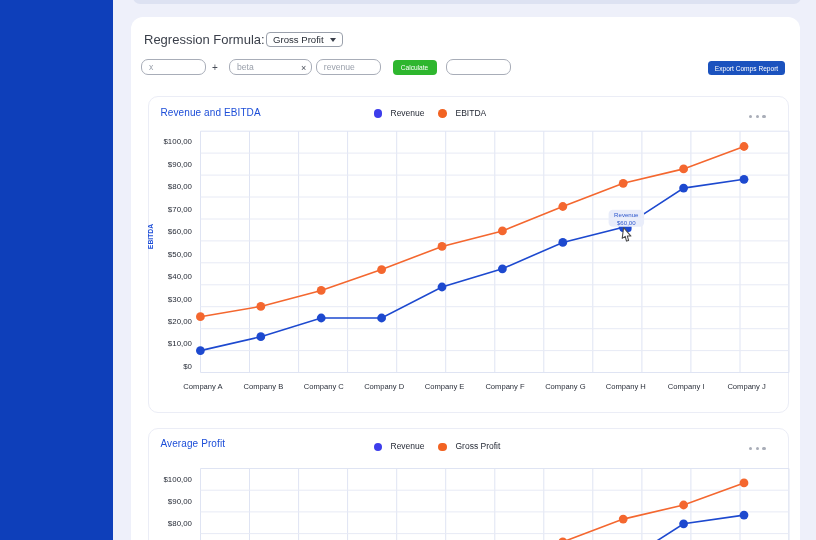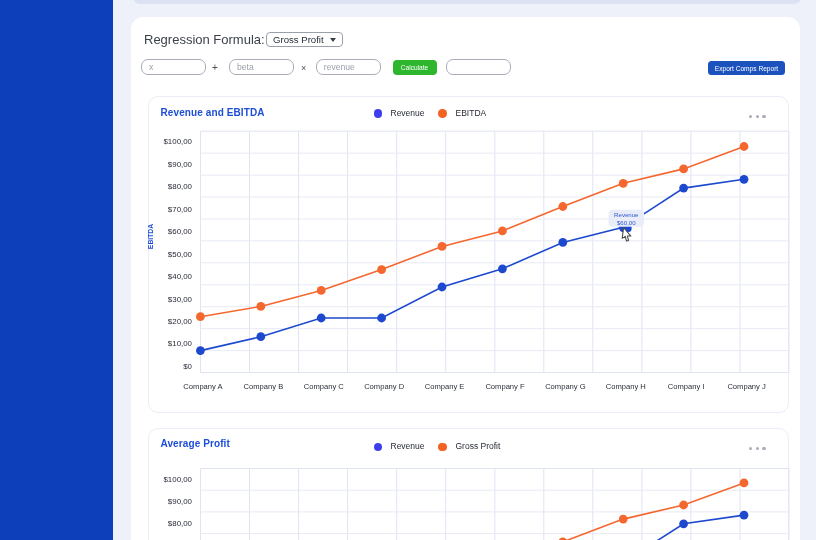--- a/index.html
+++ b/index.html
@@ -1,33 +1,33 @@
 <!DOCTYPE html>
 <html><head><meta charset="utf-8">
 <style>
 *{margin:0;padding:0;box-sizing:border-box;font-family:"Liberation Sans",sans-serif}
 html,body{width:816px;height:540px;overflow:hidden;background:#eef0fa;position:relative}
 .inp{position:absolute;height:16px;border:1px solid #a8adb8;border-radius:7px;background:#fff;font-size:8.6px;color:#9aa0ab;padding-left:7px;display:flex;align-items:center}
 .card{position:absolute;background:#fff;border:1px solid #ebedf6;border-radius:10px}
-.ctitle{position:absolute;left:11.5px;top:9.5px;font-size:10px;font-weight:bold;color:#1d4ed8;letter-spacing:.1px}
+.ctitle{position:absolute;left:11.5px;top:9.5px;font-size:10px;font-weight:normal;color:#1d4ed8;letter-spacing:.1px}
 </style></head>
 <body>
 <div style="position:absolute;left:0;top:0;width:113px;height:540px;background:#0e3fba"></div>
 <div style="position:absolute;left:133px;top:-10px;width:668px;height:14px;background:#dde2f2;border-radius:10px"></div>
 <div style="position:absolute;left:131px;top:16.5px;width:669px;height:560px;background:#fff;border-radius:12px"></div>
 
 <div style="position:absolute;left:144px;top:32px;font-size:13px;color:#3a3f4a">Regression Formula:</div>
 <div style="position:absolute;left:266px;top:32.4px;width:77px;height:14.6px;border:1px solid #9aa0ab;border-radius:4px;background:#fff;display:flex;align-items:center;justify-content:space-between;padding:0 6px">
   <span style="font-size:9.6px;color:#2a2f38">Gross Profit</span>
   <span style="width:0;height:0;border-left:3.4px solid transparent;border-right:3.4px solid transparent;border-top:4.2px solid #3a3f4a"></span>
 </div>
 
 <div class="inp" style="left:141px;top:58.5px;width:65px">x</div>
 <div style="position:absolute;left:212px;top:62px;font-size:10px;color:#4a4f5a">+</div>
-<div class="inp" style="left:229px;top:58.5px;width:65px">beta</div>
+<div class="inp" style="left:229px;top:58.5px;width:83px">beta</div>
 <div style="position:absolute;left:301px;top:62.5px;font-size:9px;color:#4a4f5a">×</div>
 <div class="inp" style="left:315.8px;top:58.5px;width:65px">revenue</div>
 <div style="position:absolute;left:392.5px;top:60.4px;width:44px;height:14.6px;background:#2eb62e;border-radius:4px;color:#fff;font-size:6.6px;display:flex;align-items:center;justify-content:center">Calculate</div>
 <div class="inp" style="left:445.5px;top:58.5px;width:65px"></div>
 <div style="position:absolute;left:708px;top:61px;width:77px;height:14.4px;background:#1b52be;border-radius:3.5px;color:#fff;font-size:6.6px;display:flex;align-items:center;justify-content:center">Export Comps Report</div>
 
 <div class="card" style="left:148px;top:96px;width:641px;height:317px">
 <div class="ctitle">Revenue and EBITDA</div>
 <svg width="641" height="317" style="position:absolute;left:0;top:0">
 <line x1="51.5" y1="34.2" x2="51.5" y2="275.5" stroke="#dfe4f3" stroke-width="1"></line>

